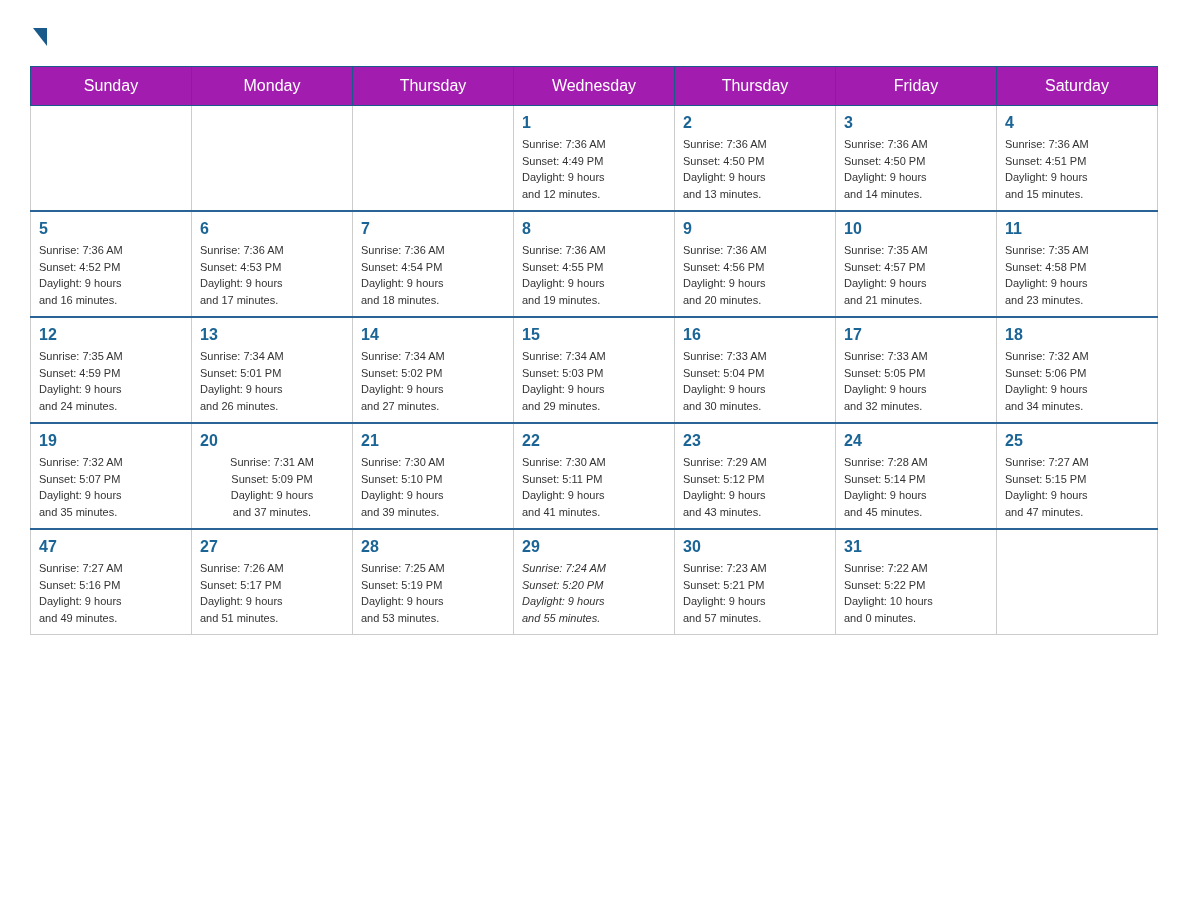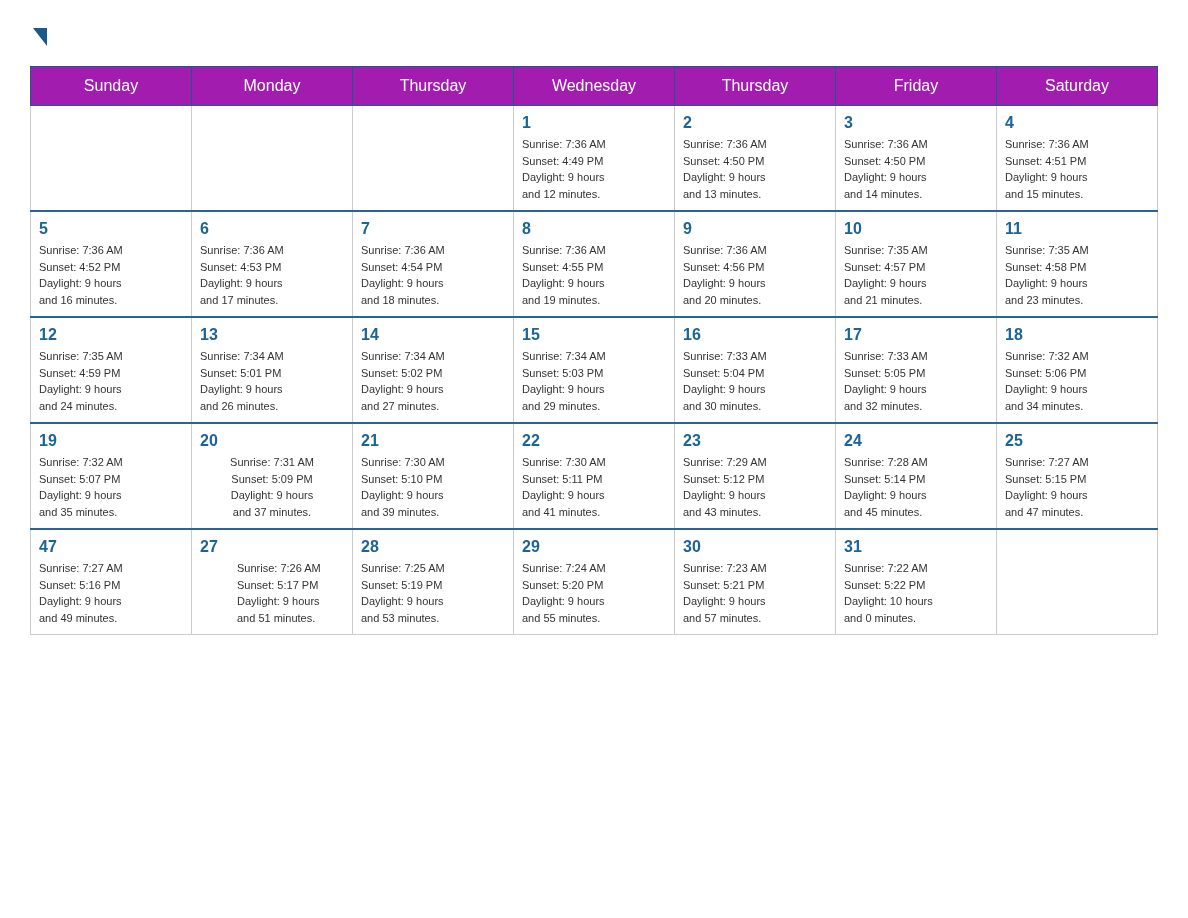--- a/index.html
+++ b/index.html
@@ -320,35 +320,35 @@
       <tr class="row-divider">
         <td>
           <span class="day-num">47</span>
           <div class="day-info" style="white-space: pre-line;">Sunrise: 7:27 AM
 Sunset: 5:16 PM
 Daylight: 9 hours
 and 49 minutes.</div>
         </td>
         <td>
           <span class="day-num">27</span>
-          <div class="day-info" style="white-space: pre-line; margin-left: 37px;">Sunrise: 7:26 AM
+          <div class="day-info" style="white-space: pre-line;">Sunrise: 7:26 AM
 Sunset: 5:17 PM
 Daylight: 9 hours
 and 51 minutes.</div>
         </td>
         <td>
           <span class="day-num">28</span>
           <div class="day-info" style="white-space: pre-line;">Sunrise: 7:25 AM
 Sunset: 5:19 PM
 Daylight: 9 hours
 and 53 minutes.</div>
         </td>
         <td>
           <span class="day-num">29</span>
-          <div class="day-info" style="white-space: pre-line;">Sunrise: 7:24 AM
+          <div class="day-info" style="white-space: pre-line; font-style: italic;">Sunrise: 7:24 AM
 Sunset: 5:20 PM
 Daylight: 9 hours
 and 55 minutes.</div>
         </td>
         <td>
           <span class="day-num">30</span>
           <div class="day-info" style="white-space: pre-line;">Sunrise: 7:23 AM
 Sunset: 5:21 PM
 Daylight: 9 hours
 and 57 minutes.</div>

